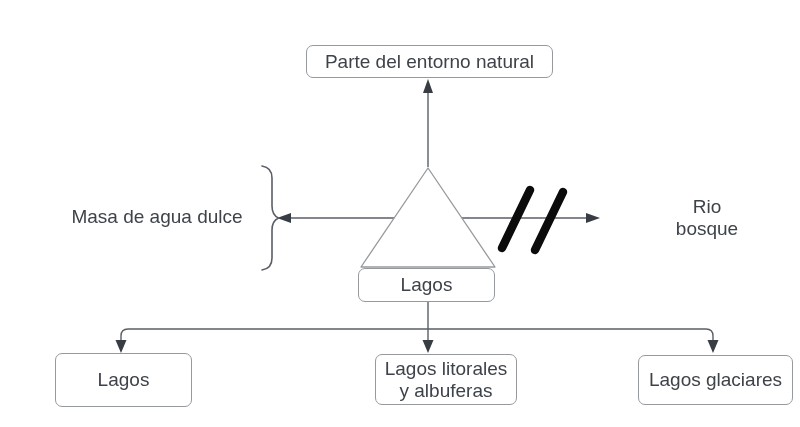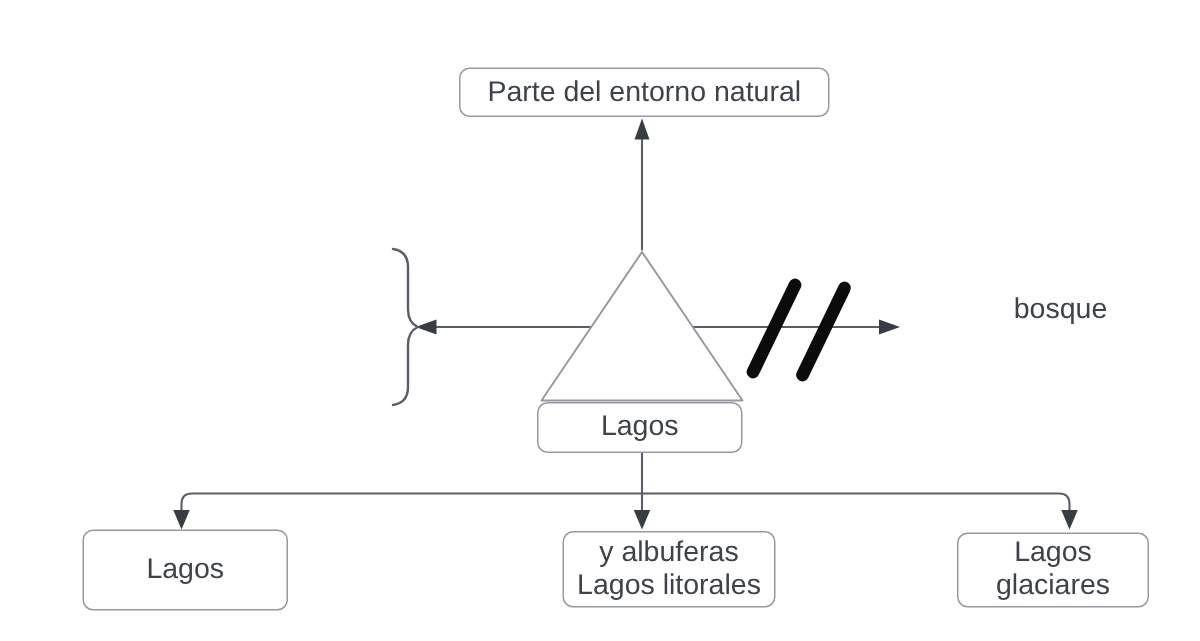--- a/index.html
+++ b/index.html
@@ -106,31 +106,35 @@
   </svg>
 
   <div class="node" style="left:306px; top:45px; width:247px; height:33px;">
     <span>Parte del entorno natural</span>
   </div>
 
   <div class="node" style="left:358px; top:268px; width:137px; height:34px;">
     <span>Lagos</span>
   </div>
 
+  <div class="annotation" style="left:57px; top:206px; width:200px;">
+    <span>Masa de agua dulce</span>
+  </div>
 
   <div class="annotation" style="left:647px; top:196px; width:120px;">
+    <span>Rio</span>
     <span>bosque</span>
   </div>
 
   <div class="node" style="left:55px; top:353px; width:137px; height:54px;">
     <span>Lagos</span>
   </div>
 
   <div class="node" style="left:375px; top:354px; width:142px; height:51px;">
+    <span>Lagos litorales</span>
     <span>y albuferas</span>
-    <span>Lagos litorales</span>
   </div>
 
-  <div class="node" style="left:638px; top:355px; width:128px; height:50px;">
+  <div class="node" style="left:638px; top:355px; width:155px; height:50px;">
     <span>Lagos glaciares</span>
   </div>
 
 </div>
 
 </body></html>

